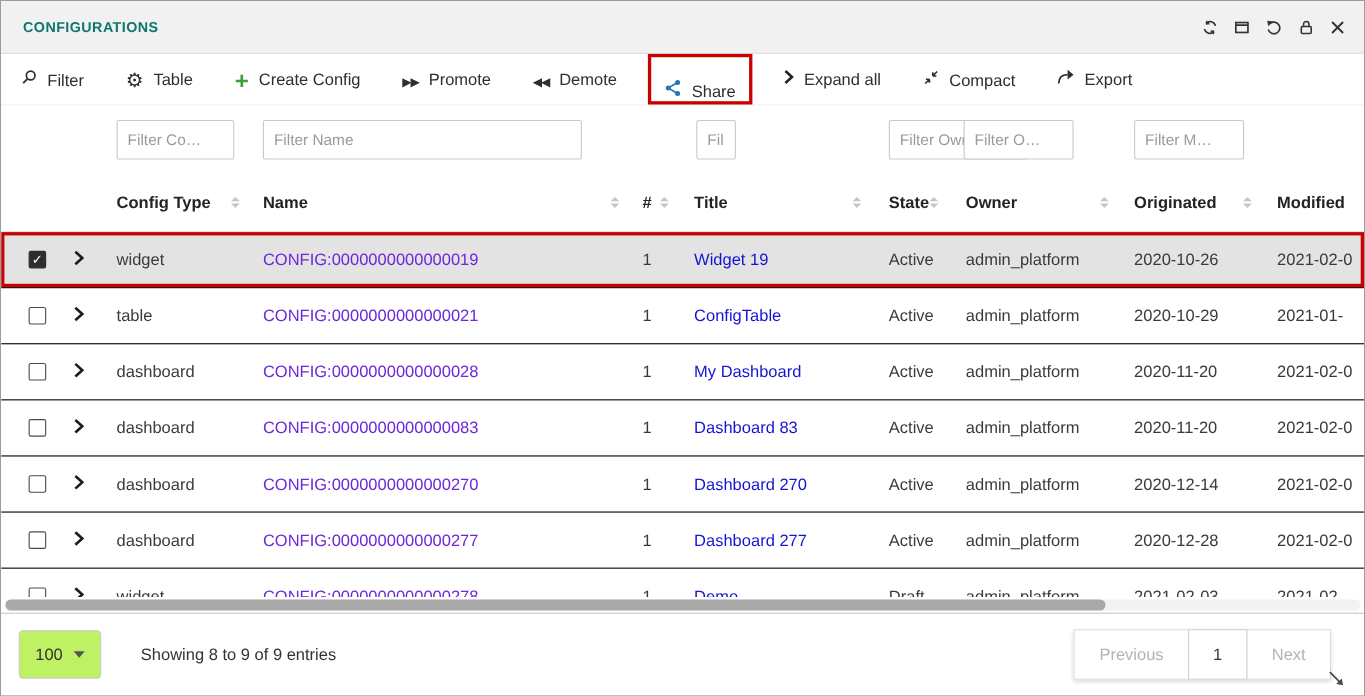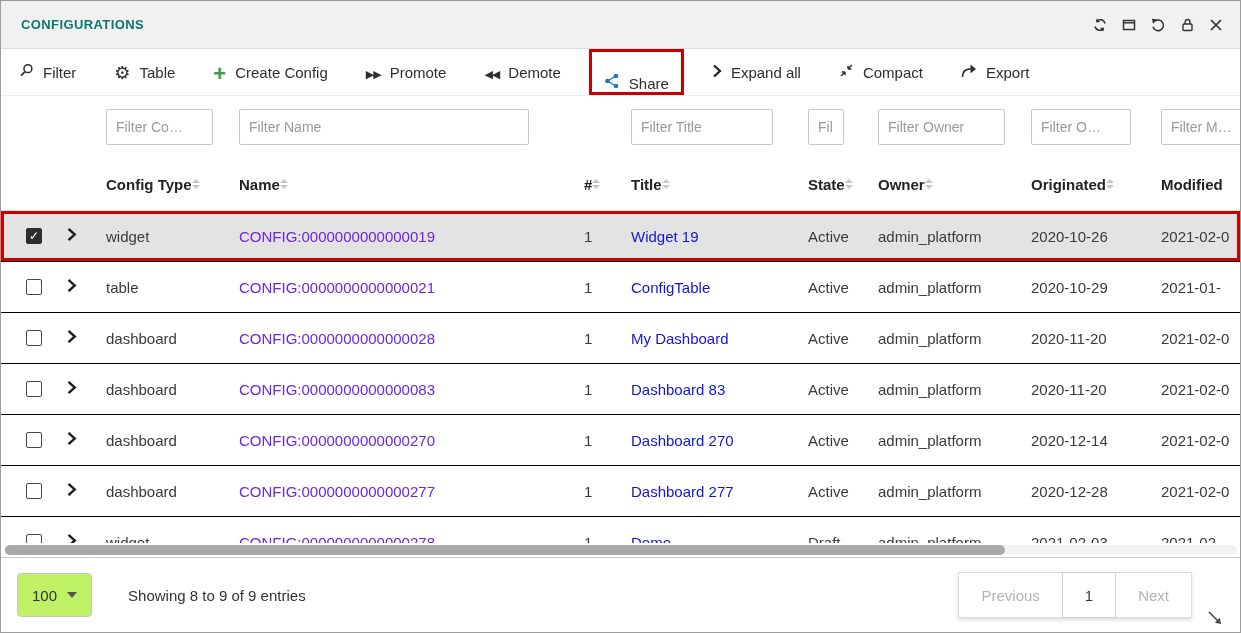--- a/index.html
+++ b/index.html
@@ -26,21 +26,21 @@
   .grid{display:grid;grid-template-columns:40px 40px 135px 345px 45px 175px 70px 155px 130px 150px;padding-left:15px;align-items:center}
   .filter-row{height:62px}
   .filter-row input{height:36px;border:1px solid #c9c9c9;border-radius:2px;padding:0 9px;font-size:14px;font-family:inherit;color:#333;outline:none;background:#fff}
   .filter-row input::placeholder{color:#9a9a9a}
   .fc-type input{width:107px}.fc-name input{width:290px}.fc-title input{width:142px}
   .fc-state input{width:36px}.fc-owner input{width:127px}.fc-orig input{width:100px}.fc-mod input{width:100px}
   .p-type{padding-left:10px}.p-name{padding-left:8px}.p-count{padding-left:8px}.p-title{padding-left:10px}
   .p-state{padding-left:12px}.p-owner{padding-left:12px}.p-orig{padding-left:10px}.p-mod{padding-left:10px}
 
   .hdr-row{height:53px;font-weight:700;font-size:15px;border-bottom:1px solid #e2e2e2;color:#232323}
-  .hcell{display:flex;align-items:center;padding-right:13px;cursor:pointer}
+  .hcell{display:flex;align-items:center;justify-content:space-between;padding-right:13px;cursor:pointer}
   .sortic{display:inline-flex;flex-direction:column;gap:2px}
   .sortic b{display:block;width:0;height:0;border-left:4px solid transparent;border-right:4px solid transparent}
   .sortic .u{border-bottom:4px solid #c6c6c6}
   .sortic .d{border-top:4px solid #c6c6c6}
 
   .tbody{height:332px;overflow:hidden}
   .row{height:51px;border-bottom:1px solid #000000;font-size:15px;position:relative;cursor:pointer;color:#3a3a3a}
   .row.selected{background:#e3e3e3}
   .row.selected::after{content:"";position:absolute;inset:0;border:3px solid #cb0000;pointer-events:none}
   .cell{display:flex;align-items:center;height:100%;overflow:hidden;white-space:nowrap}
@@ -55,21 +55,21 @@
   
   .hscroll{flex:0 0 14px;position:relative;background:#fff}
   .hscroll .track{position:absolute;left:3px;right:3px;top:2px;height:10px;background:#f2f2f2;border-radius:5px}
   .hscroll .thumb{position:absolute;left:4px;top:2px;width:1000px;height:10px;background:#a9a9a9;border-radius:5px;cursor:pointer}
 
   
   .footer{flex:0 0 75px;border-top:1px solid #c9c9c9;display:flex;align-items:center;padding:0 16px;position:relative;background:#fff}
   .pagesize{display:inline-flex;align-items:center;gap:10px;border:1px solid #c9c9c9;border-radius:4px;height:44px;padding:0 14px;font-size:15px;cursor:pointer;background:#bef264;color:#333}
   .pagesize .car{width:0;height:0;border-left:5px solid transparent;border-right:5px solid transparent;border-top:6px solid #555}
   .showing{margin-left:36px;font-size:15px;color:#333}
-  .pager{margin-left:auto;margin-right:32px;display:flex;box-shadow:0 2px 4px rgba(0,0,0,.14);border-radius:2px}
+  .pager{margin-left:auto;margin-right:14px;display:flex;box-shadow:0 2px 4px rgba(0,0,0,.14);border-radius:2px}
   .pbtn{height:46px;padding:0 22px;background:#fff;border:1px solid #ddd;font-size:15px;font-family:inherit;display:flex;align-items:center}
   .pbtn + .pbtn{margin-left:-1px}
   .pbtn.dis{color:#b3b3b3;cursor:default}
   .pbtn.cur{color:#3a3a3a;position:relative;z-index:1;border-color:#d0d0d0;cursor:pointer}
   .resize{position:absolute;right:16px;bottom:1px;cursor:nwse-resize}
 </style>
 </head>
 <body>
 
 <div class="panel">
@@ -167,21 +167,20 @@
   </div>
 
   <div class="table-area">
 
     <div class="grid filter-row">
       <div></div>
         <div></div>
       <div class="p-type fc-type"><input placeholder="Filter Co…" style=""></div>
       <div class="p-name fc-name"><input placeholder="Filter Name" style=""></div>
       <div></div>
-      <div class="p-title fc-title"><input placeholder="Filter Title" style=""></div>
       <div class="p-state fc-state"><input placeholder="Fil…" style=""></div>
       <div class="p-owner fc-owner"><input placeholder="Filter Owner" style=""></div>
       <div class="p-orig fc-orig"><input placeholder="Filter O…" style=""></div>
       <div class="p-mod fc-mod"><input placeholder="Filter M…" style=""></div>
     </div>
 
     <div class="grid hdr-row">
       <div></div>
         <div></div>
       <div class="hcell p-type">

